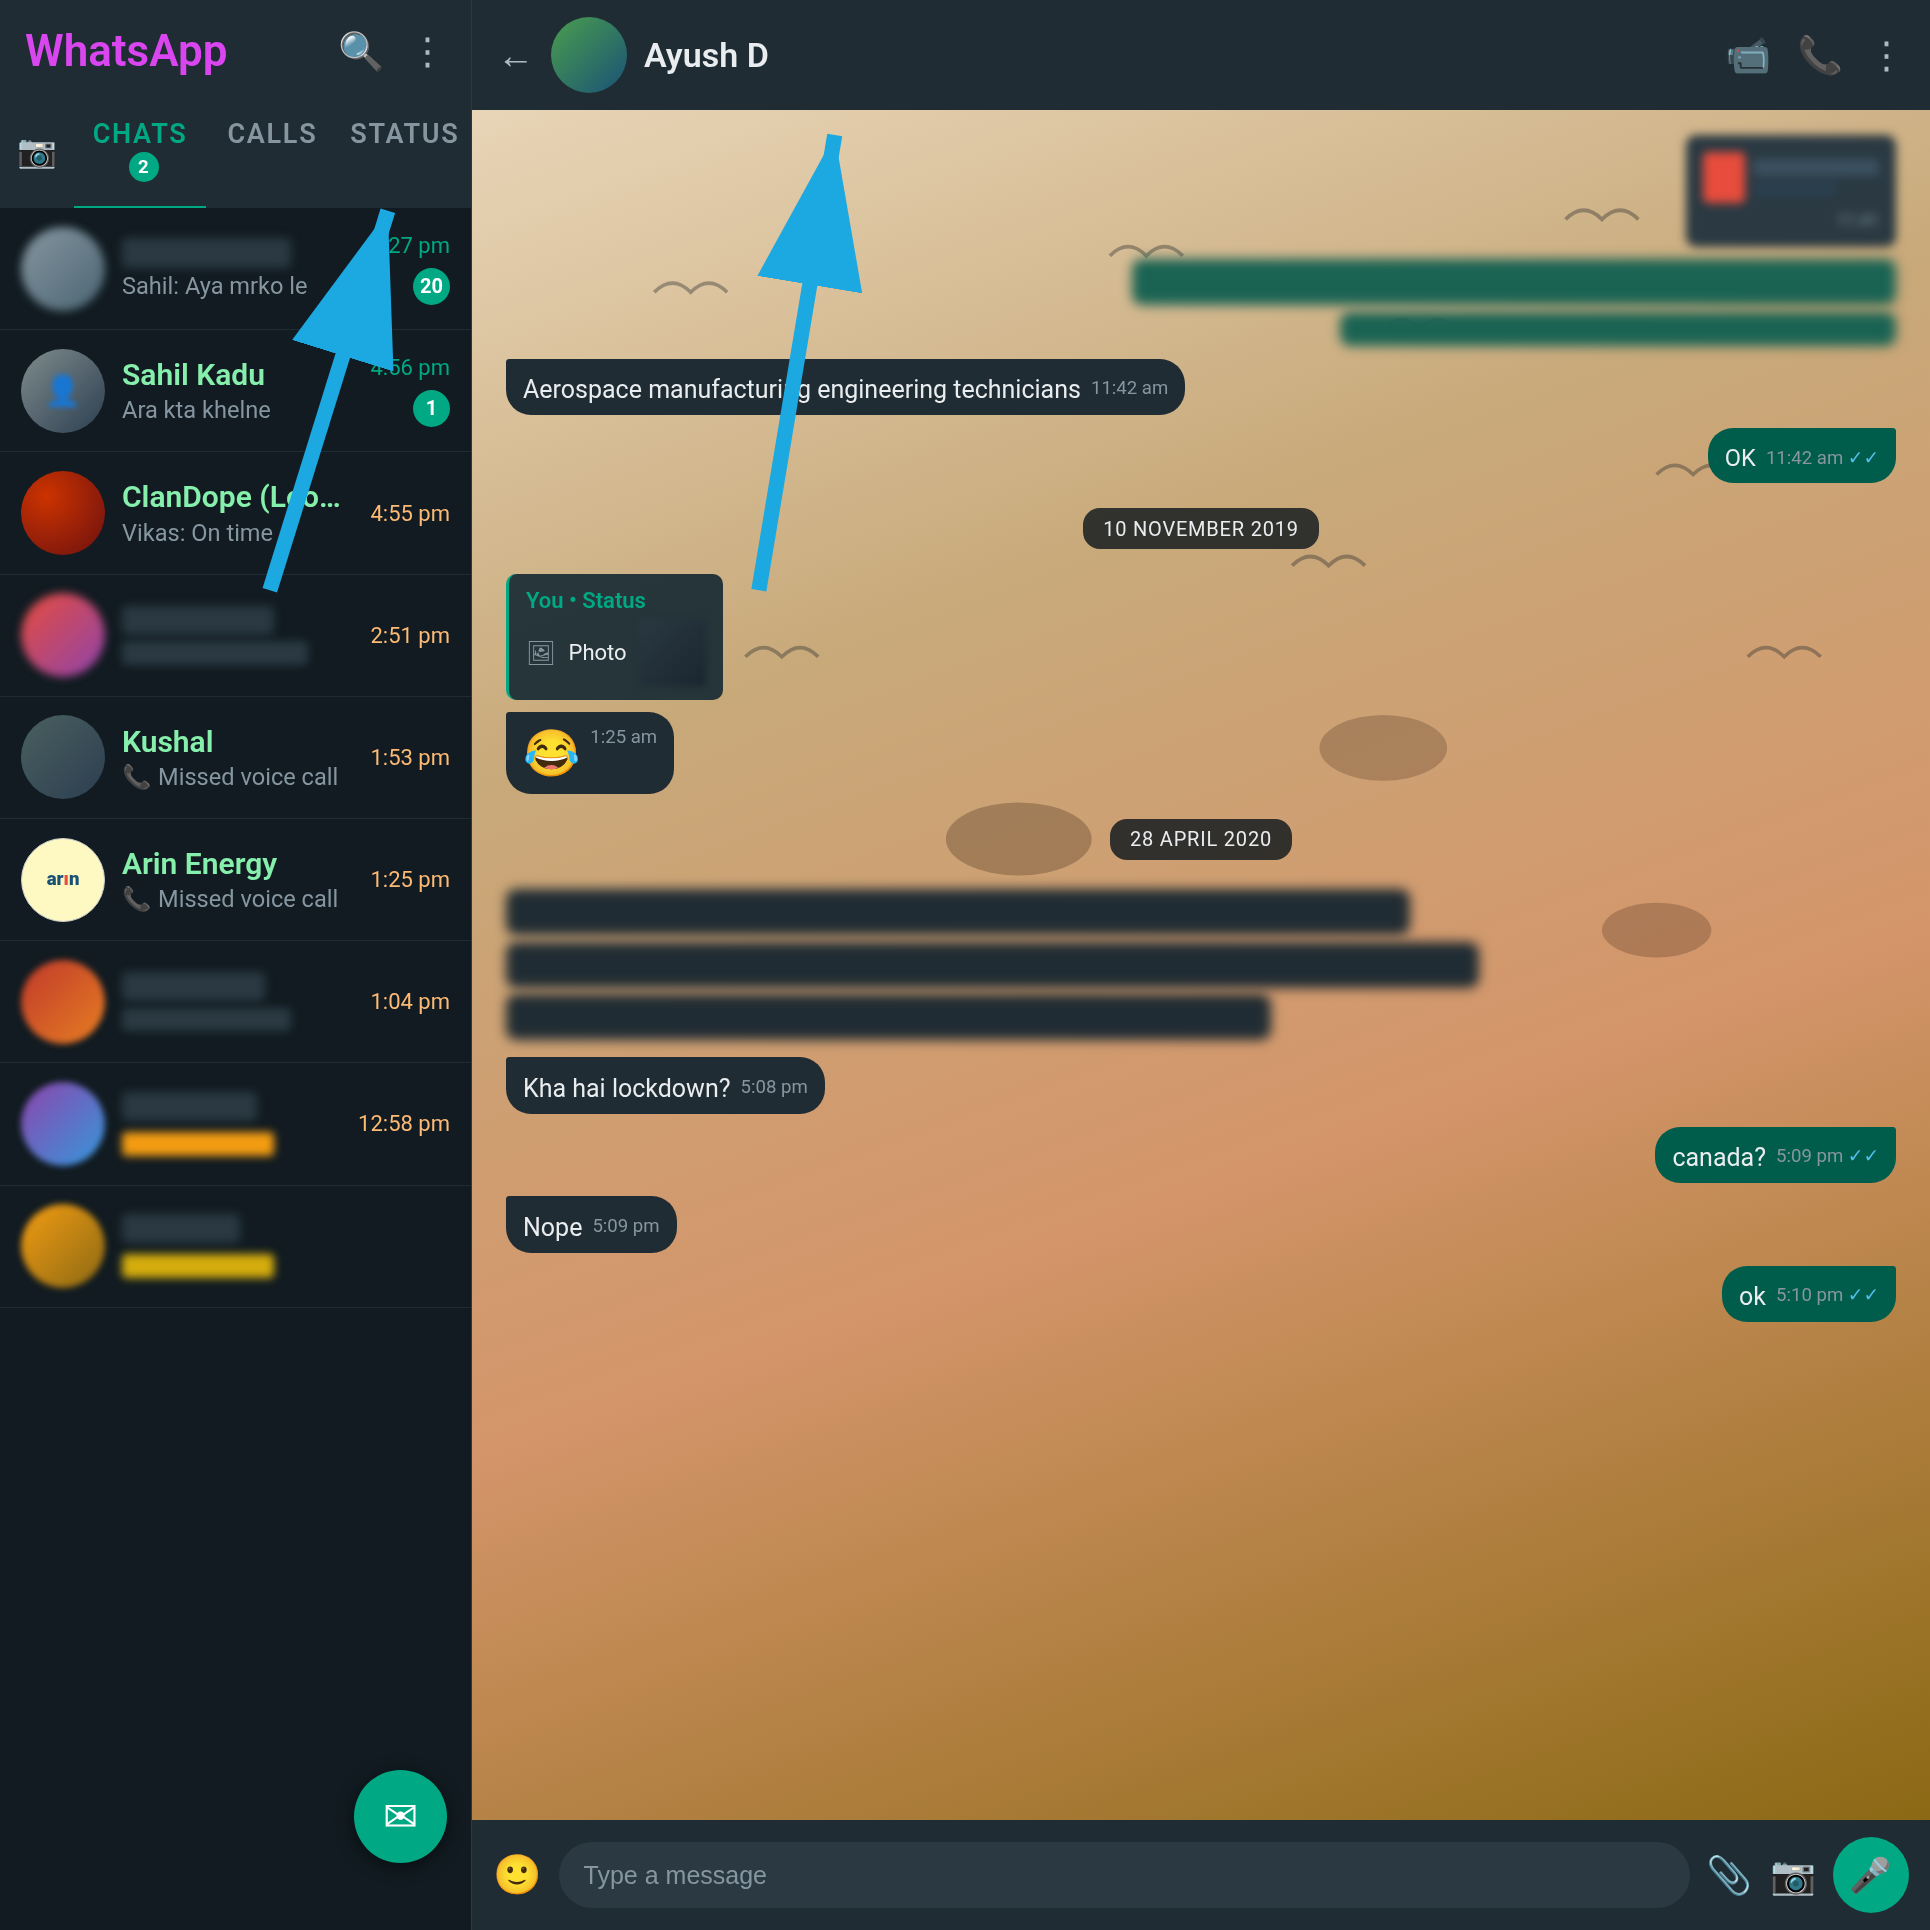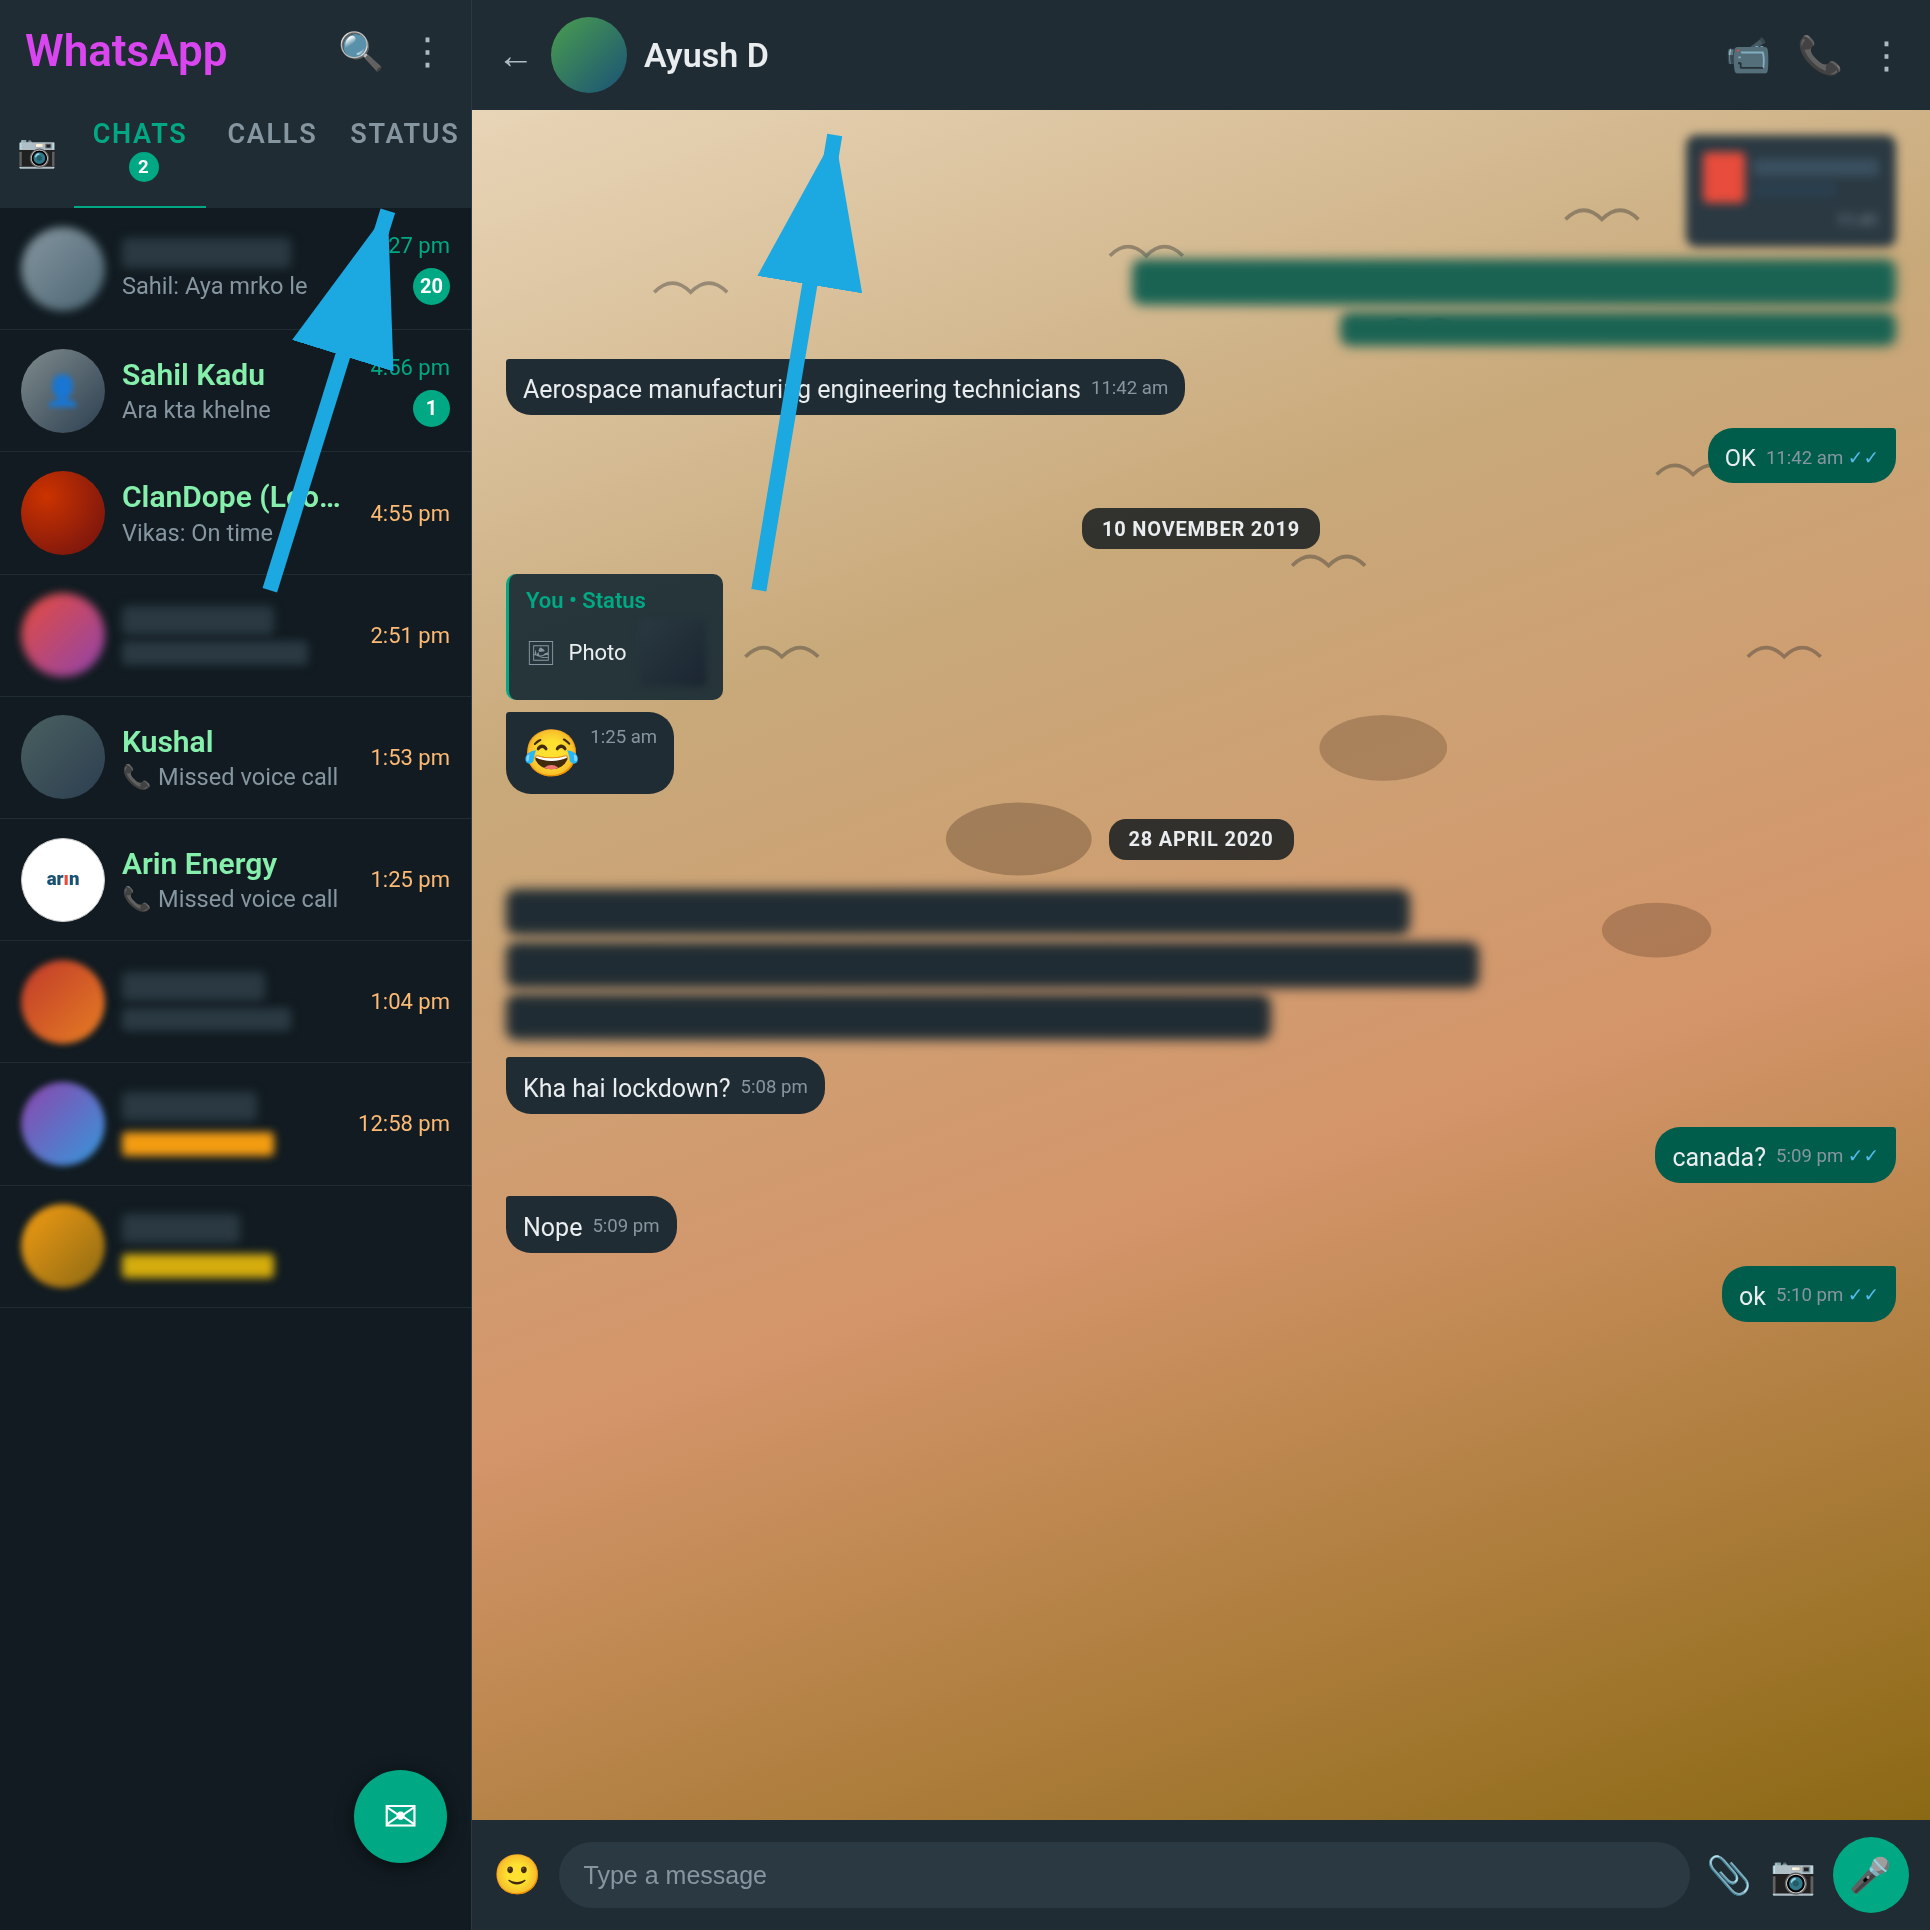--- a/index.html
+++ b/index.html
@@ -319,21 +319,21 @@
     }
 
     .date-badge {
       align-self: center;
       background: rgba(11, 20, 26, 0.8);
       color: #e9edef;
       font-size: 20px;
       padding: 8.4px 20px;
       border-radius: 17px;
       margin: 12.6px 0;
-      font-weight: 700;
+      font-weight: 400;
       letter-spacing: 0.8px;
       text-align: center;
     }
 
     
     .msg {
       max-width: 70%;
       padding: 13.5px 17px 8.4px 17px;
       border-radius: 25px;
       font-size: 25px;
@@ -581,21 +581,21 @@
         <div class="chat-preview">
           <span class="missed-call-icon">📞</span>Missed voice call
         </div>
       </div>
       <div class="chat-meta">
         <span class="chat-time">1:53 pm</span>
       </div>
     </div>
 
     <div class="chat-item">
-      <div class="avatar avatar-arin" style="background:#ffffff; font-size:15px; font-weight:900; color:#1a5276; text-align:center; line-height:1.1;">
+      <div class="avatar avatar-arin" style="background:#fef9c3; font-size:15px; font-weight:900; color:#1a5276; text-align:center; line-height:1.1;">
         <span style="font-size:18.6px; font-weight:900; color:#1a5276; line-height:1.1;">ar<span style="color:#e74c3c;">ı</span>n</span>
       </div>
       <div class="chat-info">
         <div class="chat-name">Arin Energy</div>
         <div class="chat-preview">
           <span class="missed-call-icon">📞</span>Missed voice call
         </div>
       </div>
       <div class="chat-meta">
         <span class="chat-time">1:25 pm</span>

